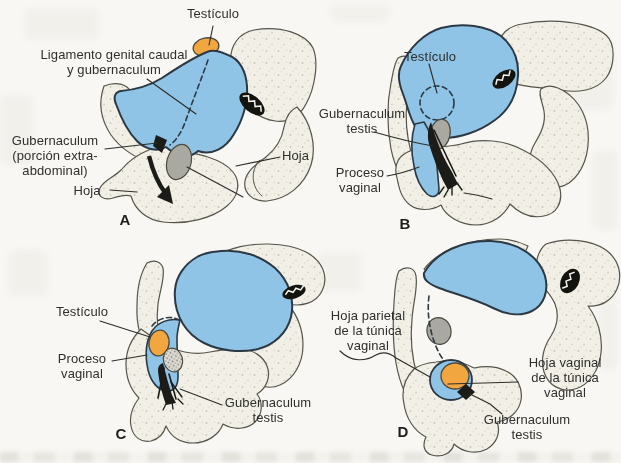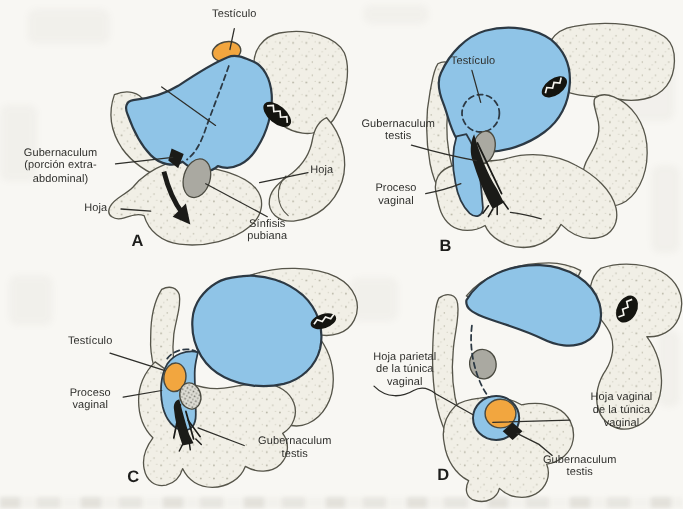--- a/index.html
+++ b/index.html
@@ -4,21 +4,21 @@
 <style>
   html,body{margin:0;padding:0;background:#e8e6e0;}
   .fig{
     position:relative;width:621px;height:463px;overflow:hidden;
     background:#f8f7f3;
     font-family:"Liberation Sans", sans-serif;
   }
   .art{position:absolute;left:0;top:0;}
   .lbl{
     position:absolute;
-    font-size:10px;line-height:1.14;color:#2f2f2c;
+    font-size:13px;line-height:1.14;color:#2f2f2c;
     text-align:center;white-space:pre-line;
     letter-spacing:.1px;
   }
   .lbl.left{text-align:left}
   .letter{
     position:absolute;font-size:15px;font-weight:bold;color:#1e1e1c;
     text-align:center;white-space:pre-line;
   }
   .bleed{position:absolute;border-radius:8px;background:#8a8578;opacity:.055;filter:blur(3px);}
   .bottomstrip{
@@ -170,44 +170,44 @@
       <ellipse class="orange" cx="455" cy="376" rx="14" ry="13"></ellipse>
       <path class="blk" d="M466,384 L475,392 L466,400 L457,392 Z"></path>
 
       <path class="lead" d="M340,351 C352,363 366,361 376,355 C383,351 390,353 396,358 L430,377"></path>
       <path class="lead" d="M518,382 L448,384"></path>
       <path class="lead" d="M470,394 L490,404 L502,414"></path>
     </g>
   </svg>
 
   <div class="lbl" style="left:170px;top:7px;width:86px">Testículo</div>
+  <div class="lbl" style="left:28px;top:48px;width:172px">Ligamento genital caudal
+y gubernaculum</div>
   <div class="lbl" style="left:4px;top:134px;width:102px">Gubernaculum
 (porción extra-
 abdominal)</div>
   <div class="lbl" style="left:66px;top:184px;width:42px">Hoja</div>
-  <div class="lbl" style="left:206px;top:198px;width:74px">Sínfisis
-pubiana</div>
   <div class="lbl left" style="left:282px;top:149px;width:44px">Hoja</div>
   <div class="letter" style="left:112px;top:211px;width:26px">A</div>
 
   <div class="lbl" style="left:394px;top:50px;width:72px">Testículo</div>
   <div class="lbl" style="left:316px;top:107px;width:92px">Gubernaculum
 testis</div>
   <div class="lbl" style="left:328px;top:166px;width:64px">Proceso
 vaginal</div>
   <div class="letter" style="left:392px;top:215px;width:26px">B</div>
 
   <div class="lbl" style="left:46px;top:305px;width:72px">Testículo</div>
   <div class="lbl" style="left:52px;top:352px;width:60px">Proceso
 vaginal</div>
   <div class="lbl" style="left:216px;top:396px;width:104px">Gubernaculum
 testis</div>
   <div class="letter" style="left:108px;top:425px;width:26px">C</div>
 
-  <div class="lbl" style="left:320px;top:319px;width:96px">Hoja parietal
+  <div class="lbl" style="left:320px;top:309px;width:96px">Hoja parietal
 de la túnica
 vaginal</div>
   <div class="lbl" style="left:516px;top:356px;width:98px">Hoja vaginal
 de la túnica
 vaginal</div>
   <div class="lbl" style="left:474px;top:413px;width:106px">Gubernaculum
 testis</div>
   <div class="letter" style="left:390px;top:423px;width:26px">D</div>
 
 </div>

